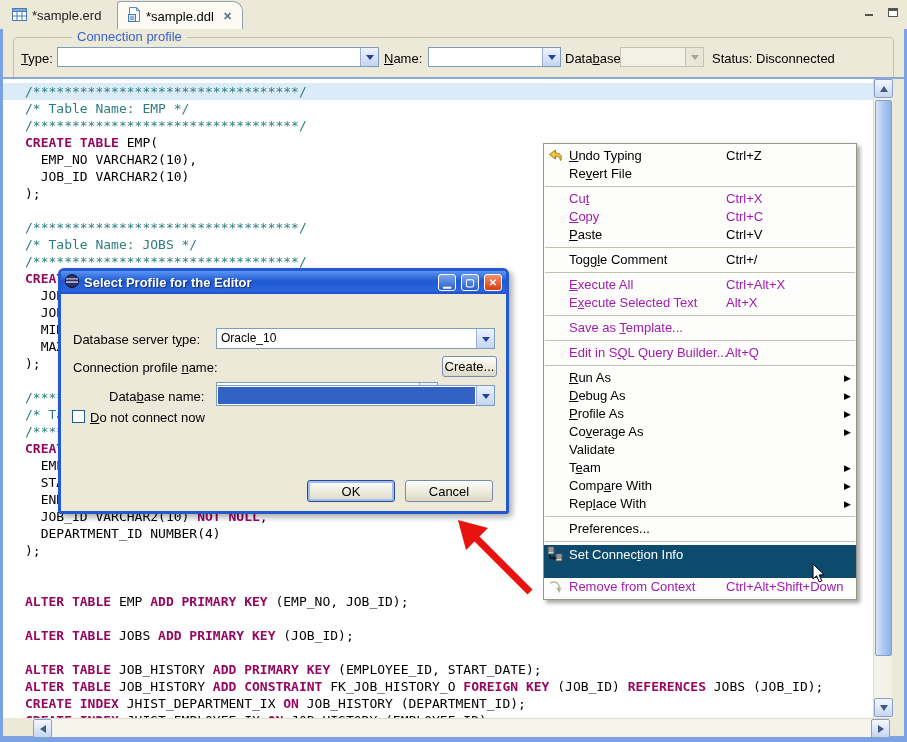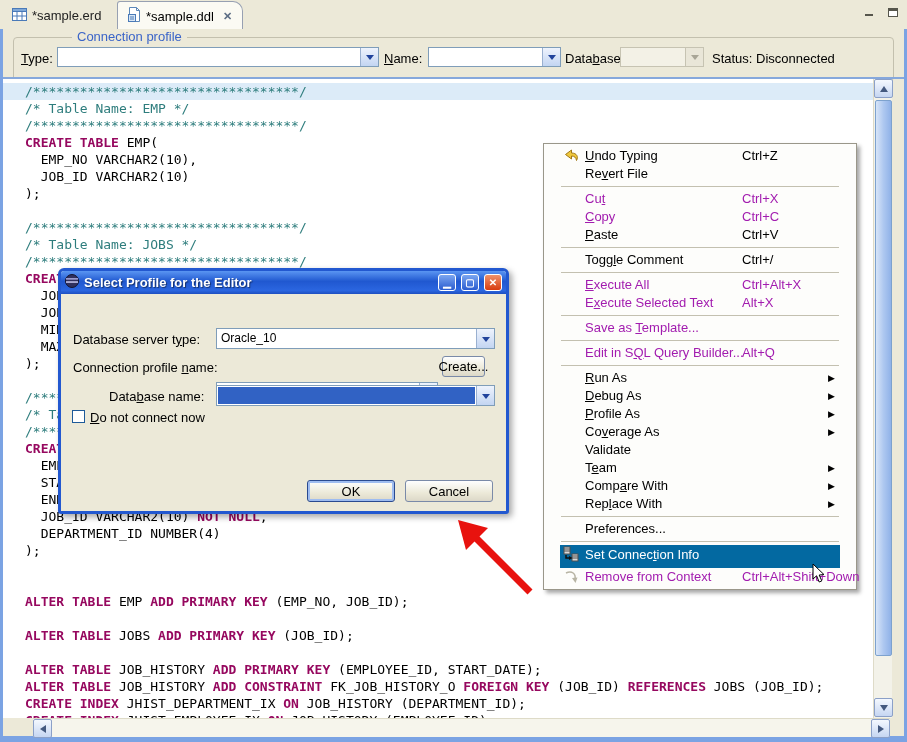--- a/index.html
+++ b/index.html
@@ -54,24 +54,24 @@
   .tri-up{border:4px solid transparent;border-bottom:6px solid #44597f;margin-top:-4px;}
   .tri-dn{border:4px solid transparent;border-top:6px solid #44597f;margin-bottom:-4px;}
   .tri-lf{border:4px solid transparent;border-right:6px solid #44597f;margin-left:-4px;}
   .tri-rt{border:4px solid transparent;border-left:6px solid #44597f;margin-right:-4px;}
   .vthumb{position:absolute;left:1px;top:21px;width:17px;height:556px;border:1px solid #7da2ce;border-radius:2px;
         background:linear-gradient(90deg,#d8e5f8,#aec8f0 50%,#90b2e8);box-sizing:border-box;}
   .hsb{left:33px;top:718px;width:857px;height:19px;background:#f6f5ec;border-top:1px solid #dedbc8;box-sizing:border-box;}
 
   
   .menu{left:543px;top:143px;width:314px;background:#fdfdfb;border:1px solid #9a978a;
-        box-shadow:3px 3px 4px rgba(0,0,0,.35);padding:3px 16px;box-sizing:border-box;font-size:13px;}
+        box-shadow:3px 3px 4px rgba(0,0,0,.35);padding:3px 0;box-sizing:border-box;font-size:13px;}
   .menu-item{position:relative;height:18px;line-height:18px;padding-left:25px;color:#000;white-space:nowrap;}
   .menu-item.disabled{color:#a21caf;}
-  .menu-item.highlighted{background:#0369a1;color:#fff;height:23px;line-height:19px;}
+  .menu-item.highlighted{background:#0c4a6e;color:#fff;height:33px;line-height:19px;}
   .mi-icon{position:absolute;left:3px;top:1px;width:17px;height:16px;}
   .mi-shortcut{position:absolute;left:182px;}
   .mi-arrow{position:absolute;right:5px;font-size:9px;}
   .menu-sep{height:1px;background:#c3c0b0;margin:3px 1px;}
 
   
   .dialog{left:58px;top:268px;width:451px;height:246px;border:3px solid #2258d0;
         border-radius:6px 6px 3px 3px;box-sizing:border-box;overflow:hidden;
         box-shadow:3px 3px 6px rgba(0,0,0,.35);background:#ece9d8;}
   .dlg-title{position:absolute;left:0;top:0;right:0;height:23px;
@@ -302,21 +302,21 @@
           </span>
       </div>
 
       <span class="dlg-label" style="top:66px;">Connection profile <u>n</u>ame:</span>
       <div class="combo dlg-combo" style="left:155px;top:62px;width:222px;margin-top:26px;">
         <span class="val">New Oracle</span>
         <span class="cbtn">
             <i></i>
           </span>
       </div>
-      <span class="btn" style="left:381px;top:62px;width:43px;height:21px;">Create...</span>
+      <span class="btn" style="left:381px;top:62px;width:55px;height:21px;">Create...</span>
 
       <span class="dlg-label" style="top:95px;margin-left:36px;">Data<u>b</u>ase name:</span>
       <div class="combo dlg-combo" style="left:155px;top:91px;width:279px;">
         <span class="val selblue"></span>
         <span class="cbtn">
             <i></i>
           </span>
       </div>
 
       <span class="checkbox" style="left:11px;top:116px;"></span>

